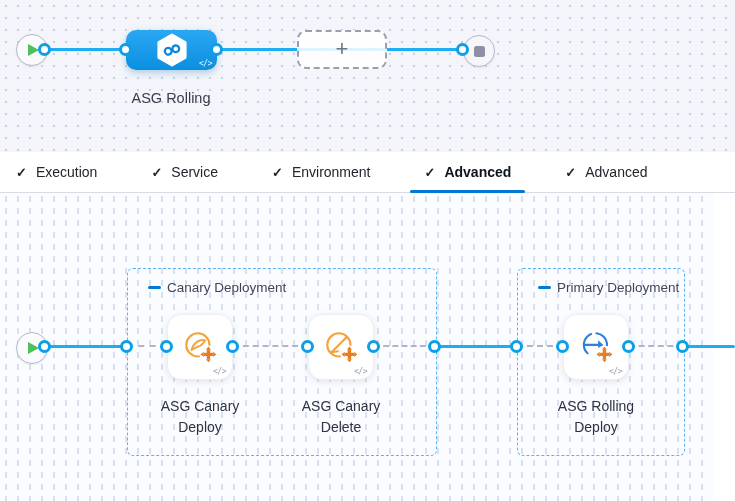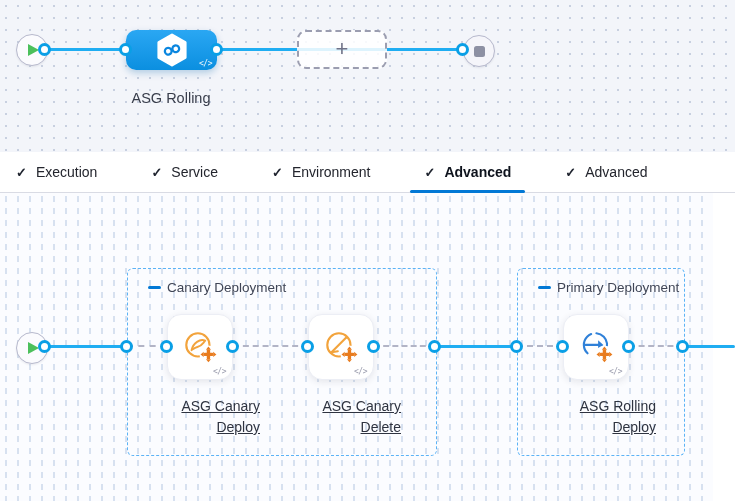--- a/index.html
+++ b/index.html
@@ -78,22 +78,22 @@
   .group-label{position:absolute;left:20px;top:11px;display:flex;align-items:center;gap:6px;
     font-size:13.5px;color:#3f4556;font-weight:500;white-space:nowrap;}
   .group-dash{width:13px;height:2.5px;background:#0278d5;border-radius:2px;}
   .step-card{
     position:absolute;width:66px;height:66px;background:#fff;border:1px solid #eceef5;
     border-radius:14px;z-index:2;box-shadow:0 2px 7px rgba(40,41,61,.10);
     display:flex;align-items:center;justify-content:center;box-sizing:border-box;
   }
   .step-card .code-chip{color:#9b9dae;right:6px;bottom:3px;}
   .step-label{
-    position:absolute;width:120px;text-align:right;font-size:14px;line-height:21px;
-    color:#2e3340;z-index:2;text-decoration:underline;
+    position:absolute;width:120px;text-align:center;font-size:14px;line-height:21px;
+    color:#2e3340;z-index:2;
   }
 </style>
 </head>
 <body>
 
 <div id="app">
 
   <div class="canvas-top">
     <div class="conn" style="left:44px;top:48px;width:420px;"></div>
 

